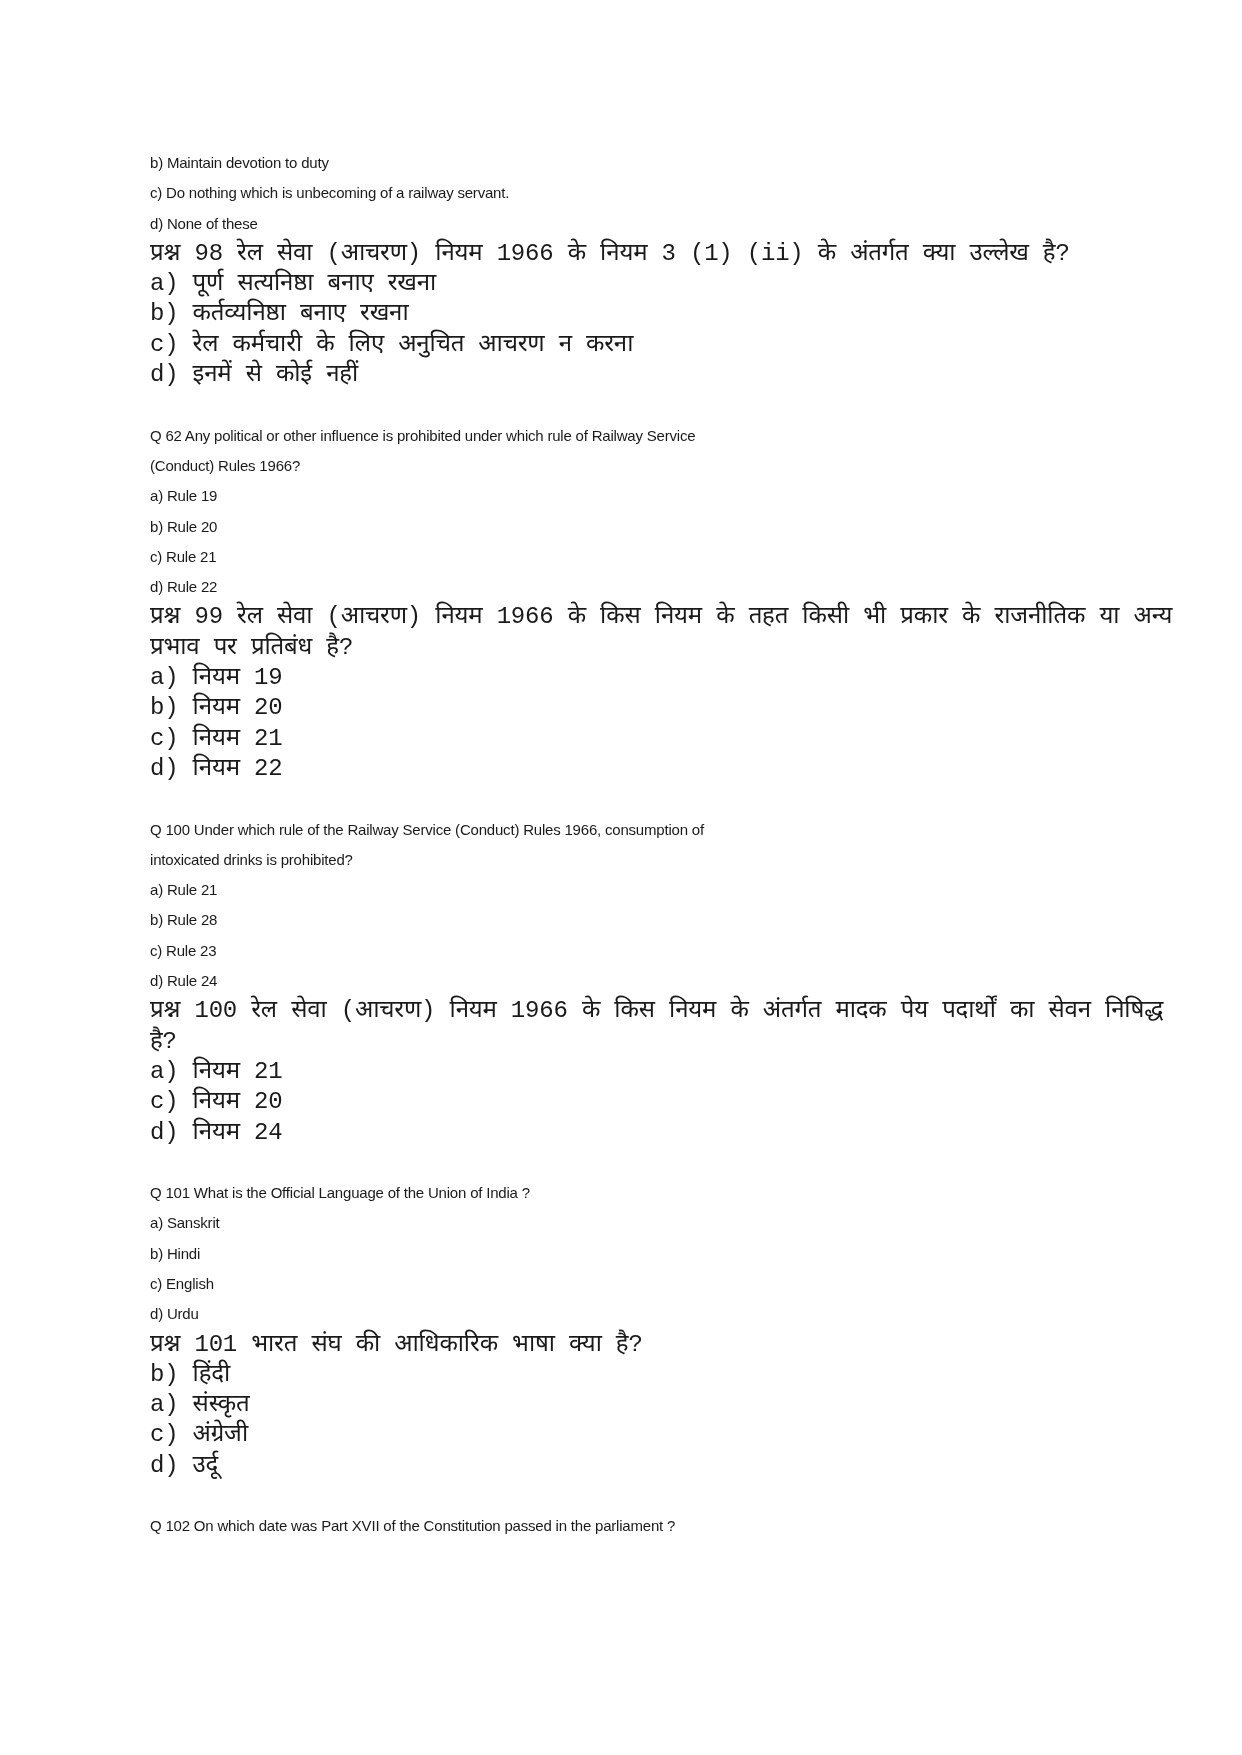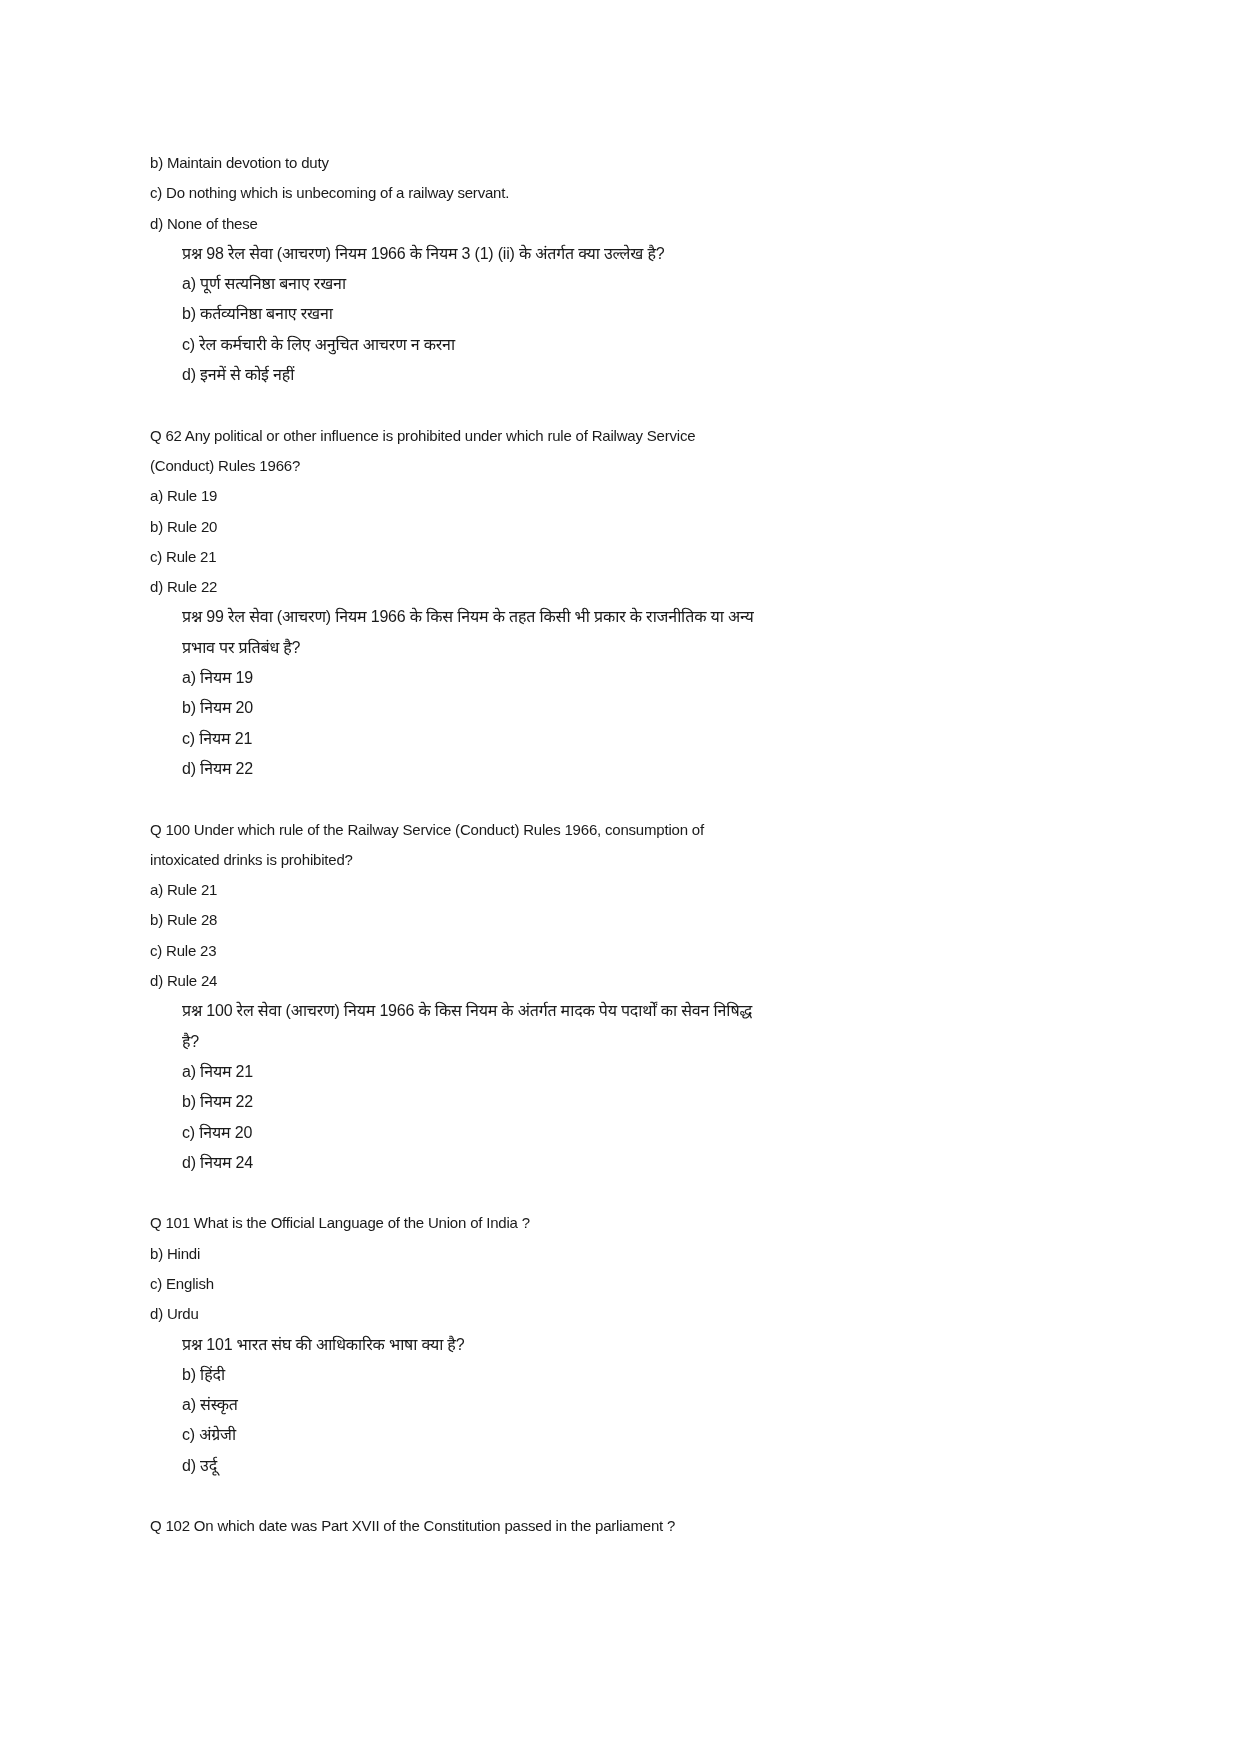--- a/index.html
+++ b/index.html
@@ -22,23 +22,22 @@
       width: 940px;
     }
     .line {
       font-size: 15px;
       line-height: 30.3px;
       height: 30.3px;
       white-space: nowrap;
       letter-spacing: -0.2px;
     }
     .hi {
-      font-family: Liberation Sans, sans-serif;
-      font-size: 16px;
-      margin-left: 32px;
+      font-family: Liberation Mono, monospace;
+      font-size: 24px;
     }
     .gap {
       height: 30.3px;
     }
   </style>
 </head>
 <body>
 
 <div class="page">
 
@@ -84,29 +83,29 @@
     <div class="line">a) Rule 21</div>
     <div class="line">b) Rule 28</div>
     <div class="line">c) Rule 23</div>
     <div class="line">d) Rule 24</div>
   </div>
 
   <div>
     <div class="line hi">प्रश्न 100 रेल सेवा (आचरण) नियम 1966 के किस नियम के अंतर्गत मादक पेय पदार्थों का सेवन निषिद्ध</div>
     <div class="line hi">है?</div>
     <div class="line hi">a) नियम 21</div>
-    <div class="line hi">b) नियम 22</div>
     <div class="line hi">c) नियम 20</div>
     <div class="line hi">d) नियम 24</div>
   </div>
 
   <div class="gap"></div>
 
   <div>
     <div class="line">Q 101 What is the Official Language of the Union of India ?</div>
+    <div class="line">a) Sanskrit</div>
     <div class="line">b) Hindi</div>
     <div class="line">c) English</div>
     <div class="line">d) Urdu</div>
   </div>
 
   <div>
     <div class="line hi">प्रश्न 101 भारत संघ की आधिकारिक भाषा क्या है?</div>
     <div class="line hi">b) हिंदी</div>
     <div class="line hi">a) संस्कृत</div>
     <div class="line hi">c) अंग्रेजी</div>

